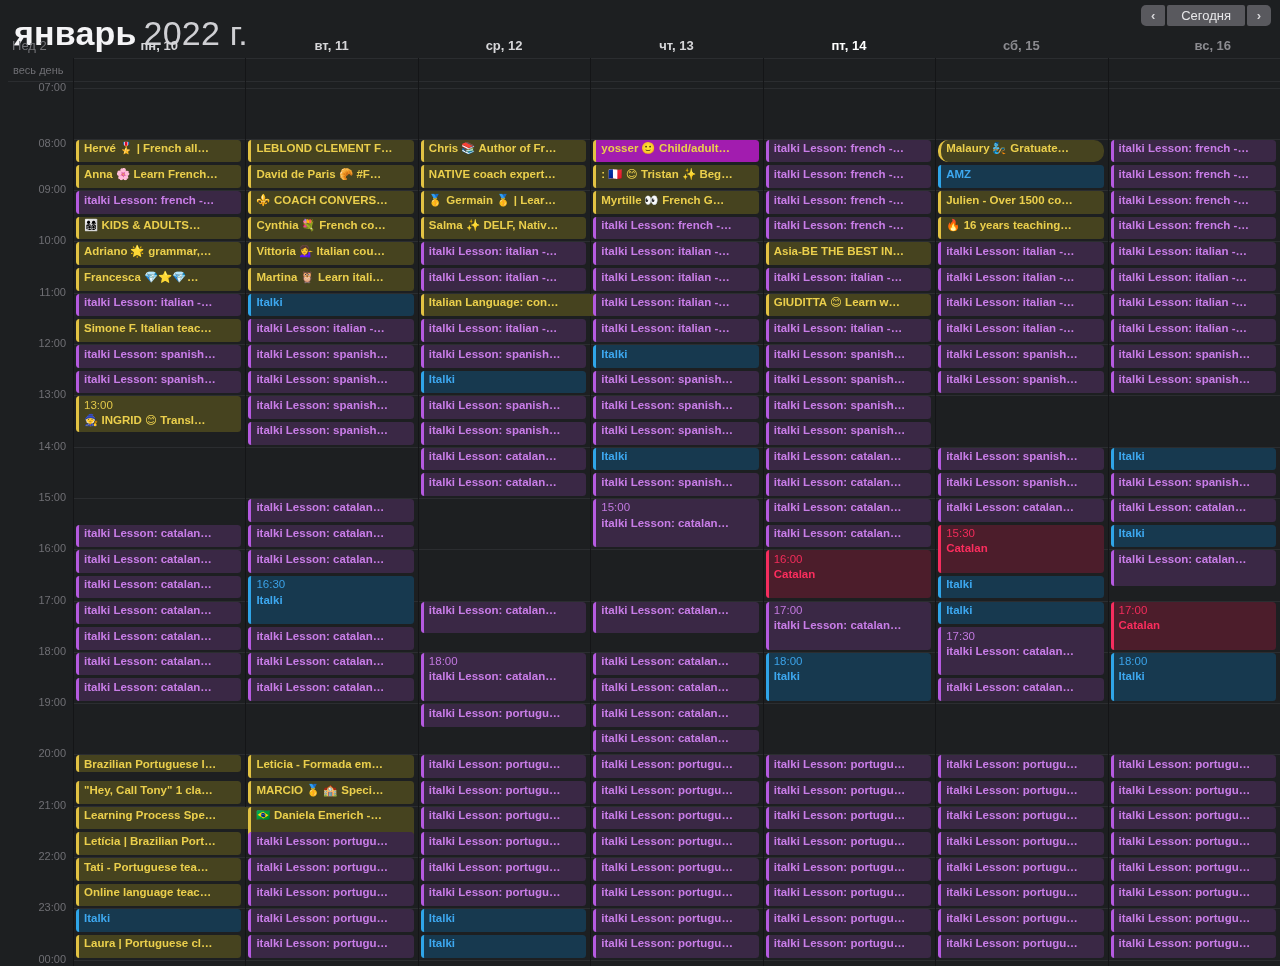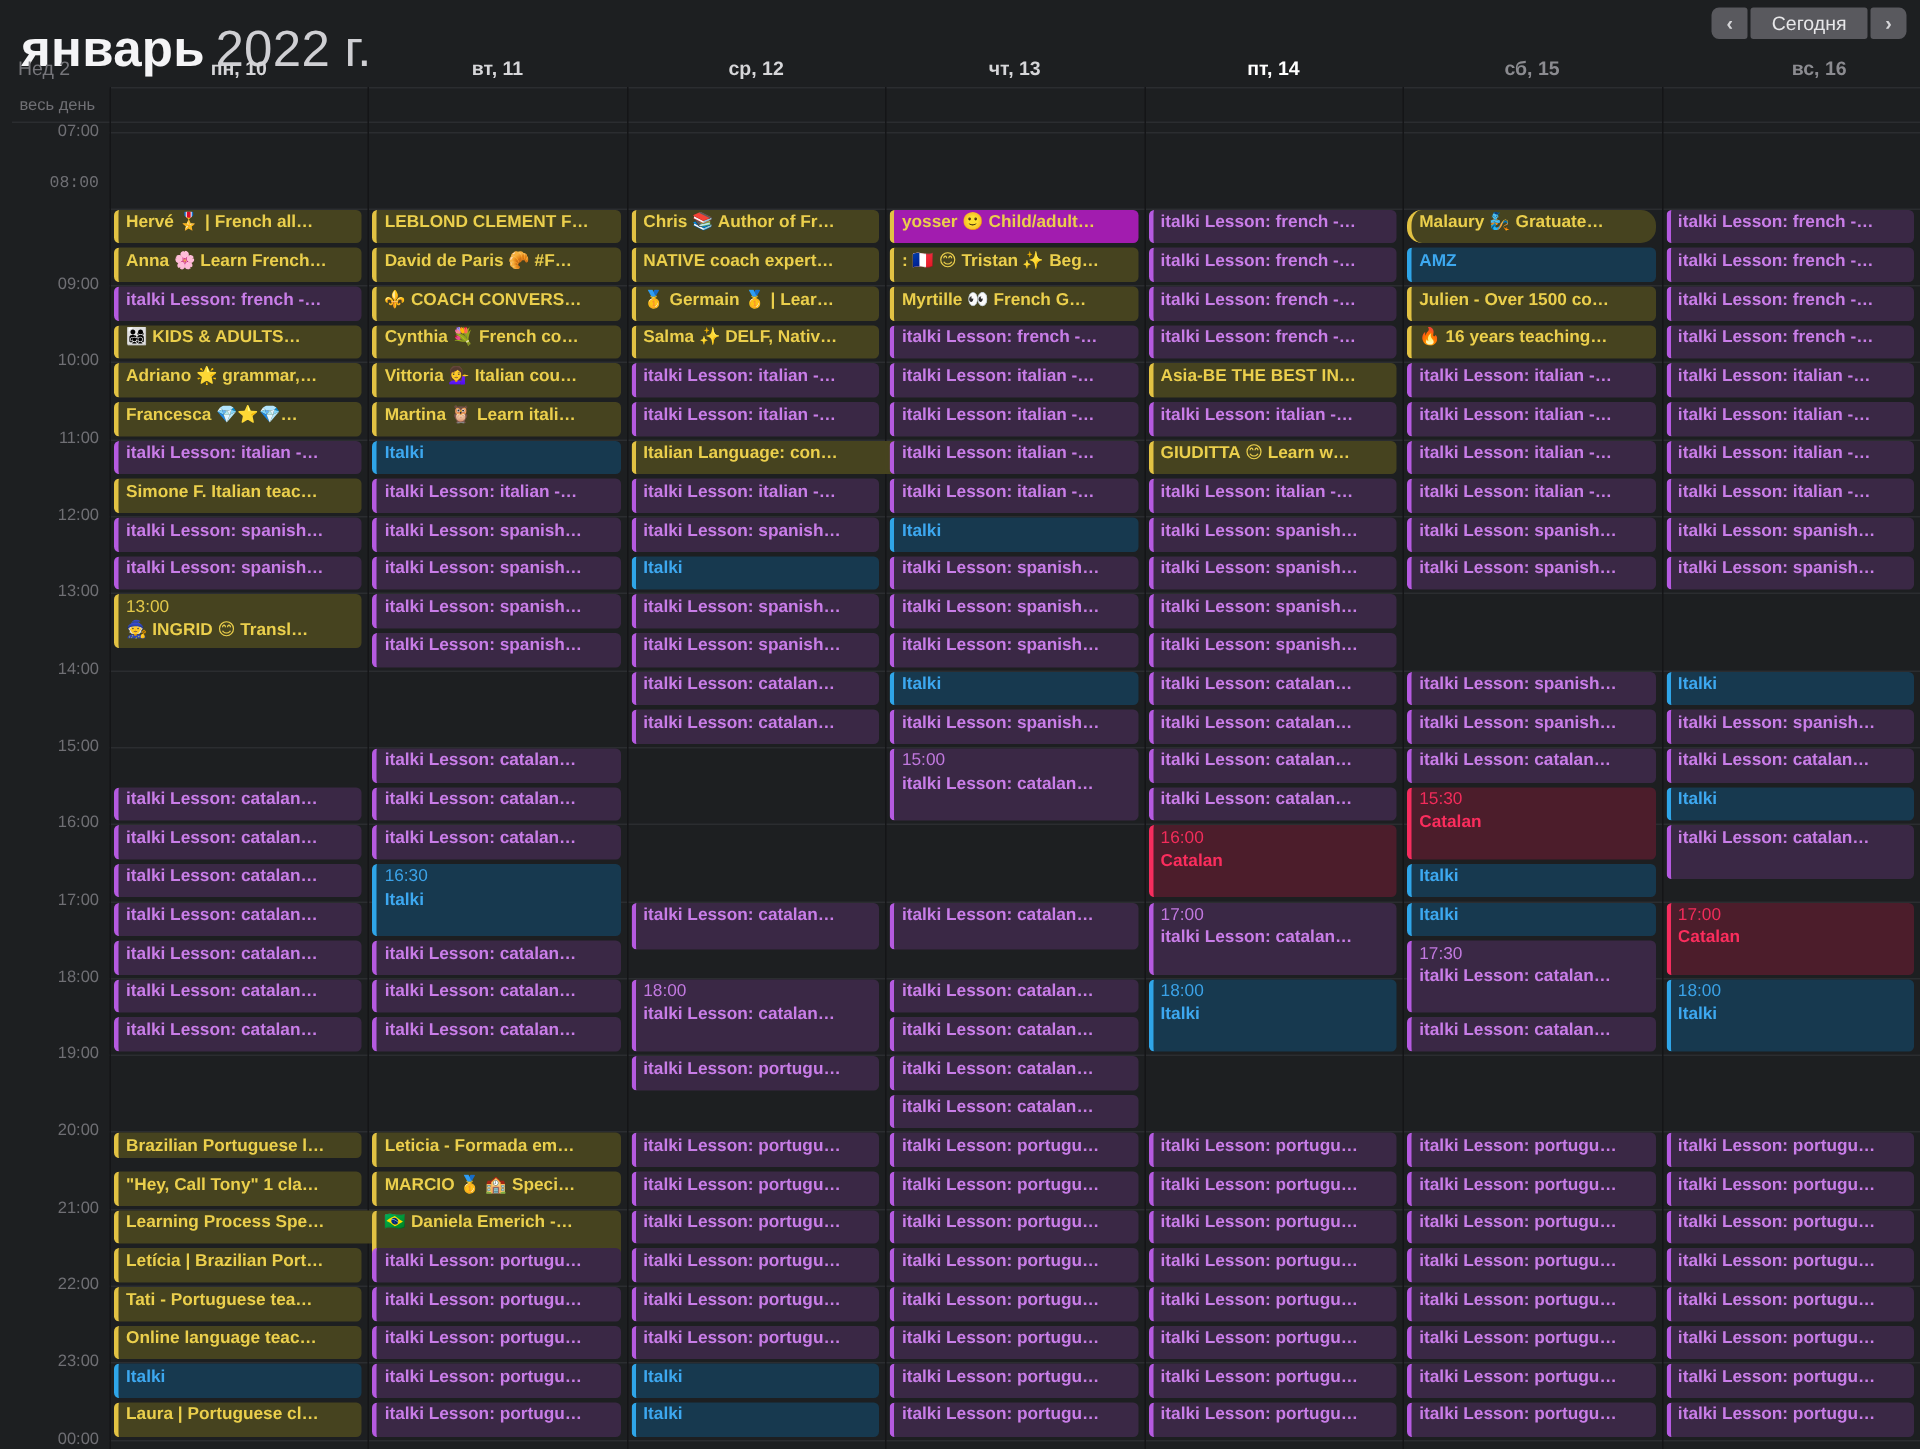--- a/index.html
+++ b/index.html
@@ -47,21 +47,21 @@
     <button class="chev last">›</button>
   </div>
   <div class="week-label">Нед 2</div>
   <div class="allday-label">весь день</div>
   <div class="hline" style="left:73px;right:0;top:58px;"></div>
   <div class="hline" style="left:8px;right:0;top:81px;"></div>
   <div id="grid"></div>
 <div class="hline" style="left: 73px; right: 0px; top: 87.5px;"></div>
     <div class="time-label" style="left: 6px; top: 87.5px;">07:00</div>
     <div class="hline" style="left: 73px; right: 0px; top: 138.8px;"></div>
-    <div class="time-label" style="left: 6px; top: 123px; font-family: Liberation Mono, monospace;">08:00</div>
+    <div class="time-label" style="left: 6px; top: 144px;">08:00</div>
     <div class="hline" style="left: 73px; right: 0px; top: 190.1px;"></div>
     <div class="time-label" style="left: 6px; top: 190.1px;">09:00</div>
     <div class="hline" style="left: 73px; right: 0px; top: 241.4px;"></div>
     <div class="time-label" style="left: 6px; top: 241.4px;">10:00</div>
     <div class="hline" style="left: 73px; right: 0px; top: 292.7px;"></div>
     <div class="time-label" style="left: 6px; top: 292.7px;">11:00</div>
     <div class="hline" style="left: 73px; right: 0px; top: 344px;"></div>
     <div class="time-label" style="left: 6px; top: 344px;">12:00</div>
     <div class="hline" style="left: 73px; right: 0px; top: 395.3px;"></div>
     <div class="time-label" style="left: 6px; top: 395.3px;">13:00</div>

